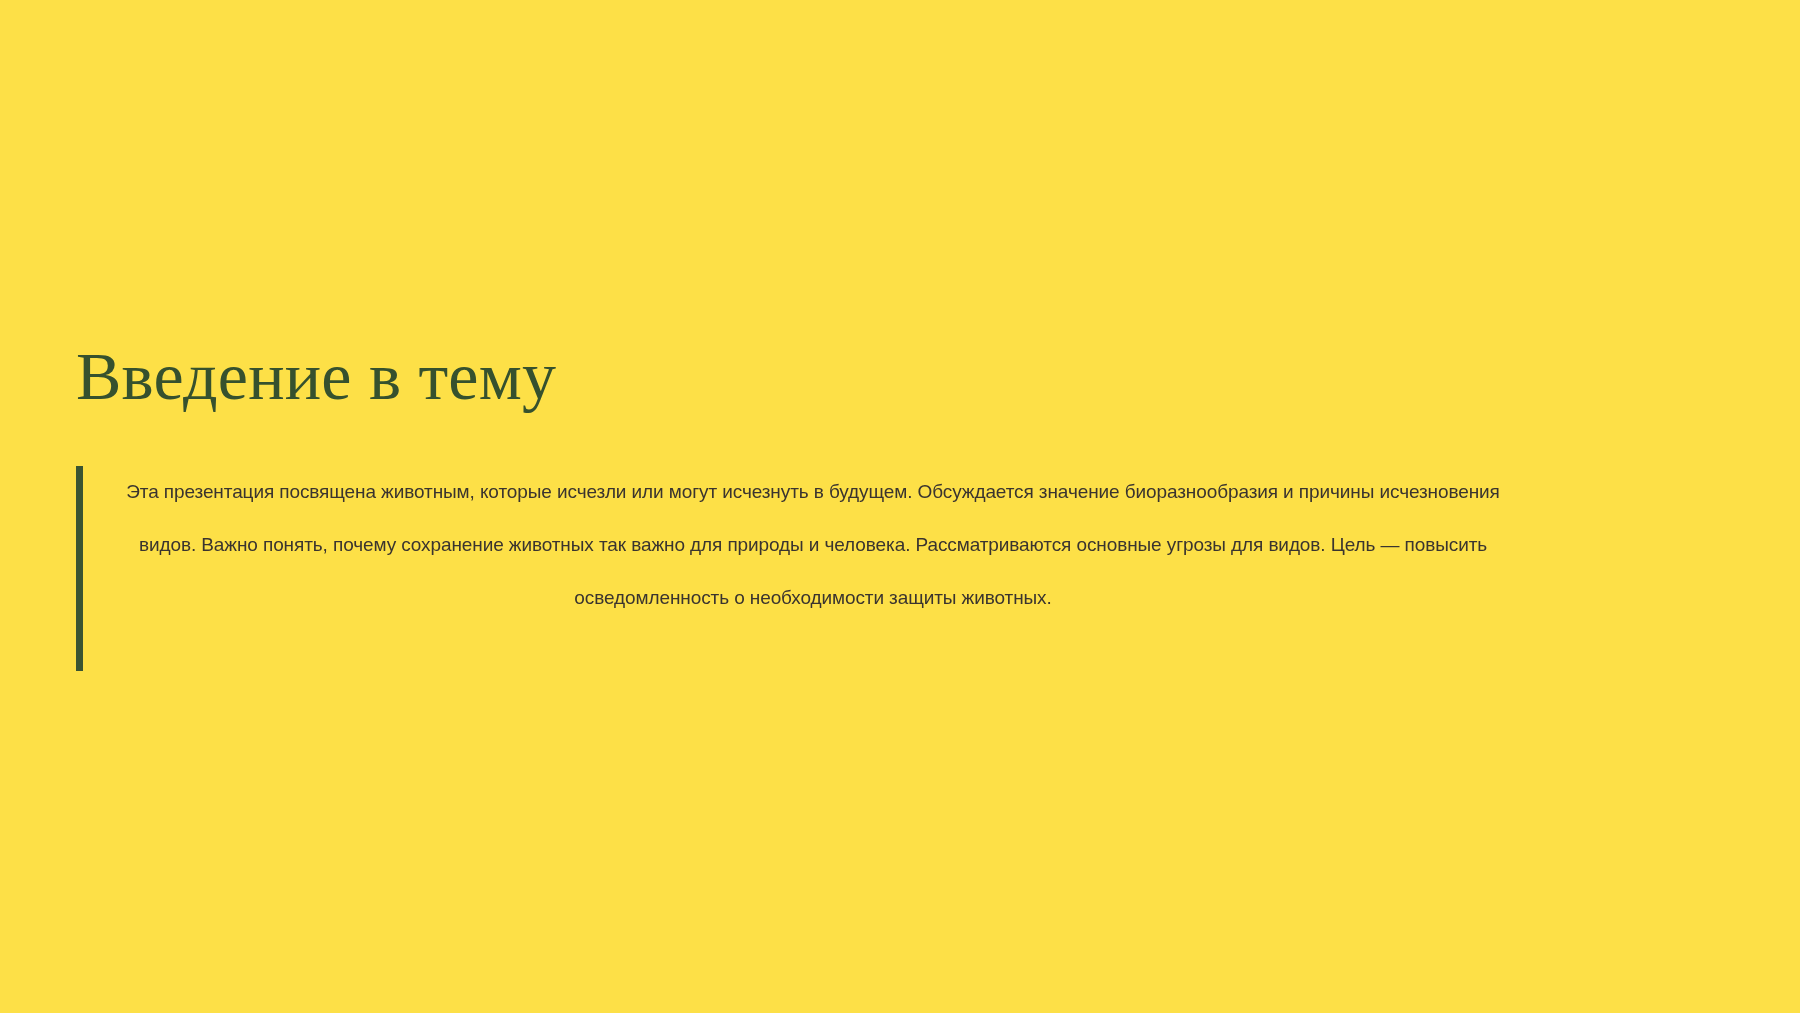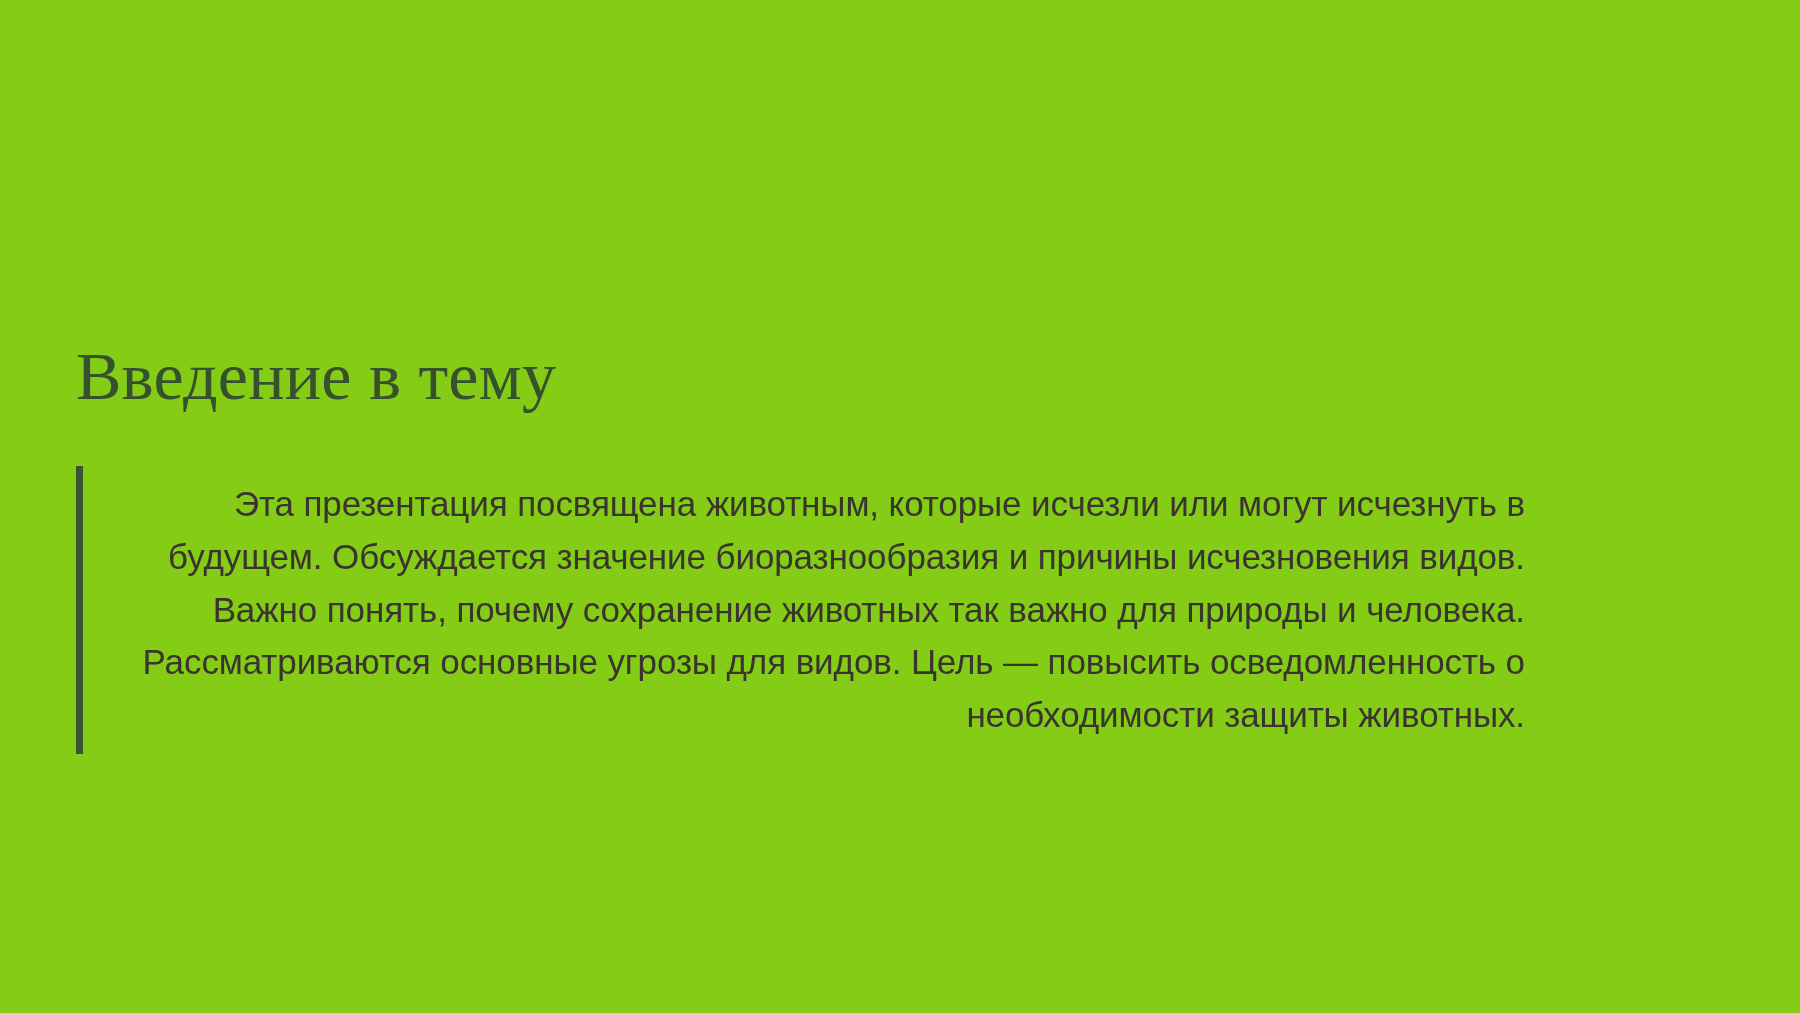--- a/index.html
+++ b/index.html
@@ -13,21 +13,21 @@
     overflow: hidden;
     background: #fdf3e5;
     font-family: "Liberation Sans", "DejaVu Sans", sans-serif;
   }
 
   .slide {
     position: relative;
     box-sizing: border-box;
     width: 1800px;
     height: 1013px;
-    background: #84cc16;
+    background: #fde047;
   }
 
   .slide-title {
     position: absolute;
     left: 76px;
     top: 341px;
     margin: 0;
     font-family: "Liberation Serif", "DejaVu Serif", serif;
     font-weight: 400;
     font-size: 68px;
@@ -49,30 +49,30 @@
   .accent-bar {
     flex: 0 0 auto;
     width: 7px;
     min-height: 205px;
     background: #3a5431;
     border-radius: 0;
   }
 
   .body-text {
     flex: 1 1 auto;
-    margin: 12px;
+    margin: 0;
     padding: 0 0 0 30px;
     max-width: 1400px;
     font-family: "Liberation Sans", "DejaVu Sans", sans-serif;
     font-weight: 400;
-    font-size: 35px;
+    font-size: 19px;
     line-height: 52.8px;
     letter-spacing: -0.1px;
     color: #3a342f;
-    text-align: right;
+    text-align: center;
   }
 </style>
 </head>
 <body>
 
 <div class="slide">
 
   <h1 class="slide-title">Введение в тему</h1>
 
   <div class="body-block">

